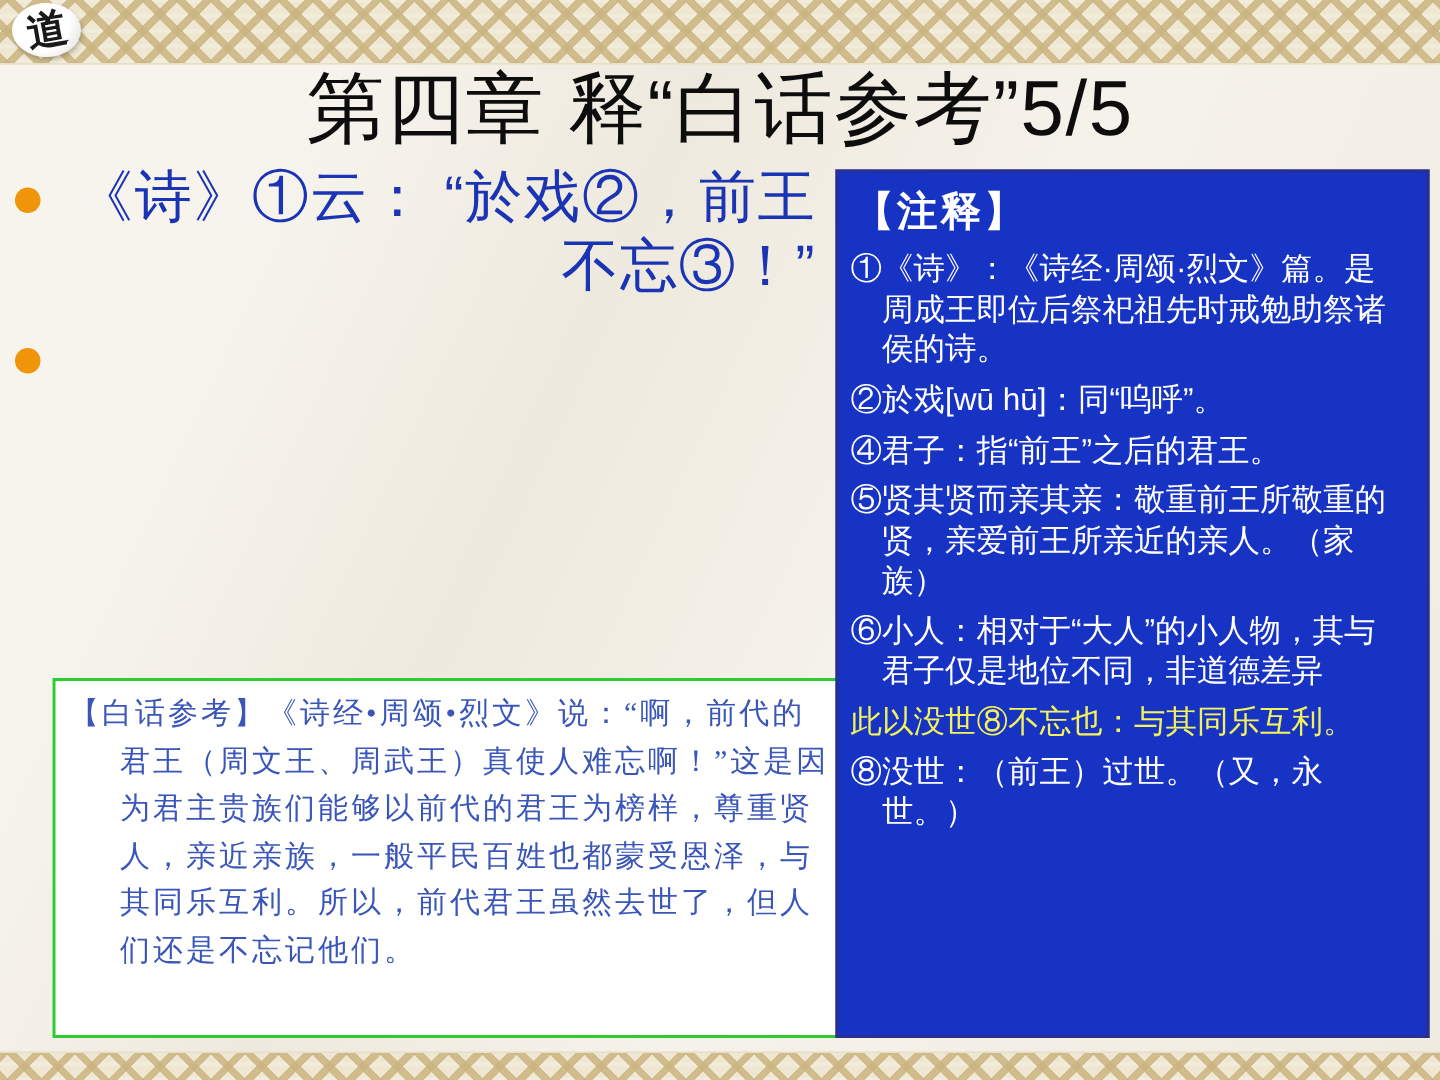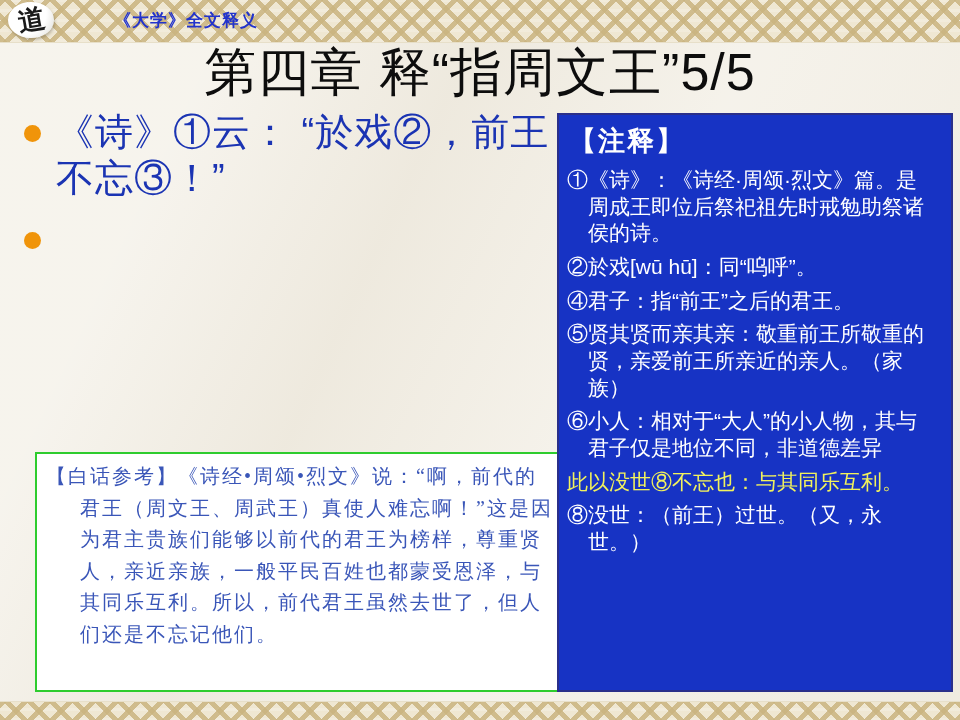--- a/index.html
+++ b/index.html
@@ -40,21 +40,21 @@
     font-size:17px;font-weight:bold;color:#2233cc;letter-spacing:1px;
   }
 
   .title{
     position:absolute;left:0;top:38px;width:960px;margin:0;
     text-align:center;font-size:52px;font-weight:500;color:#0d0d0d;
     letter-spacing:1px;white-space:nowrap;
   }
 
   .bullets{
-    position:absolute;left:18px;top:110px;width:540px;margin:0;padding:0;list-style:none;
+    position:absolute;left:4px;top:110px;width:540px;margin:0;padding:0;list-style:none;text-align:right;
   }
   .bullets li{
     position:relative;padding-left:38px;margin-bottom:16px;
     color:#1b34b3;font-size:38px;line-height:1.2;letter-spacing:1px;
   }
   .bullets .dot{
     position:absolute;left:6px;top:15px;width:17px;height:17px;border-radius:50%;
     background:#f0940a;
   }
 
@@ -87,23 +87,22 @@
 
 <div class="slide">
 
   <div class="strip top"></div>
   <div class="strip bottom"></div>
 
   <div class="logo">
     <span>道</span>
   </div>
 
-  <div class="brand">《大学》全文释义</div>
 
-  <h1 class="title"><span>第四章 释“指周文王”</span><span>5/5</span></h1>
+  <h1 class="title"><span>第四章 释“白话参考”</span><span>5/5</span></h1>
 
   <ul class="bullets">
     <li>
       <span class="dot"></span>
       <span>《诗》①云： “於戏②，前王不忘③！”</span>
     </li>
     <li>
       <span class="dot"></span>
     </li>
   </ul>

